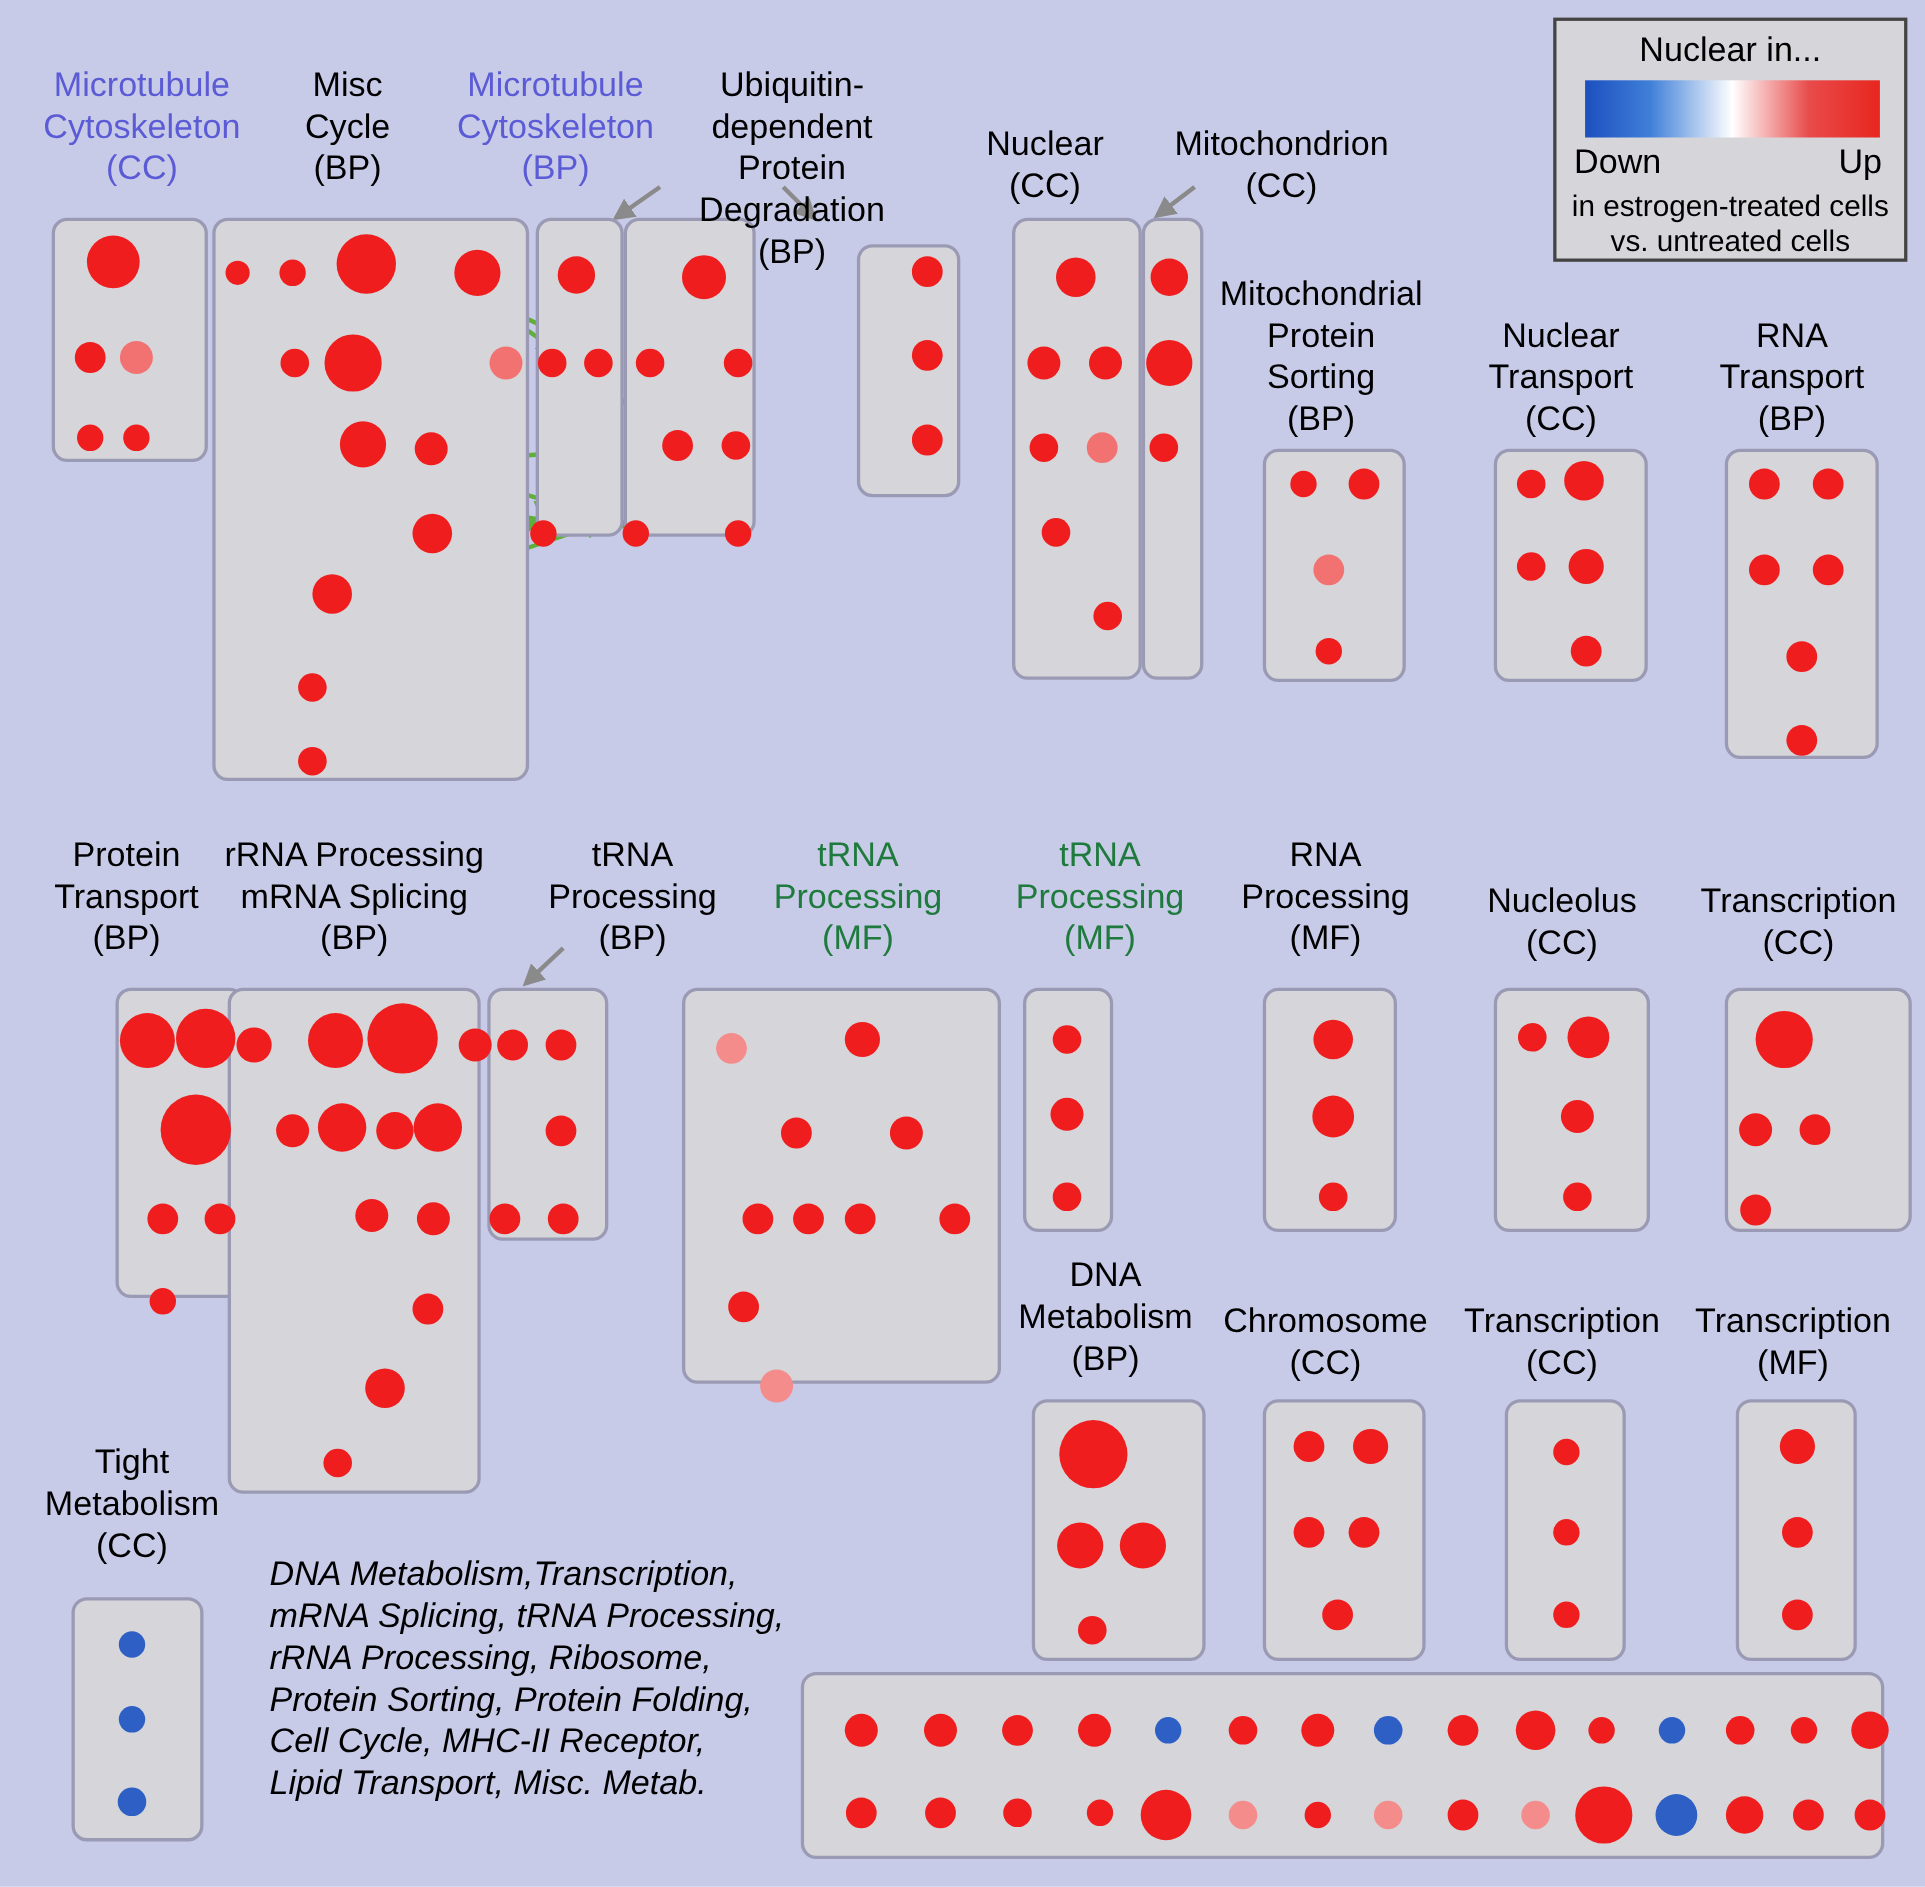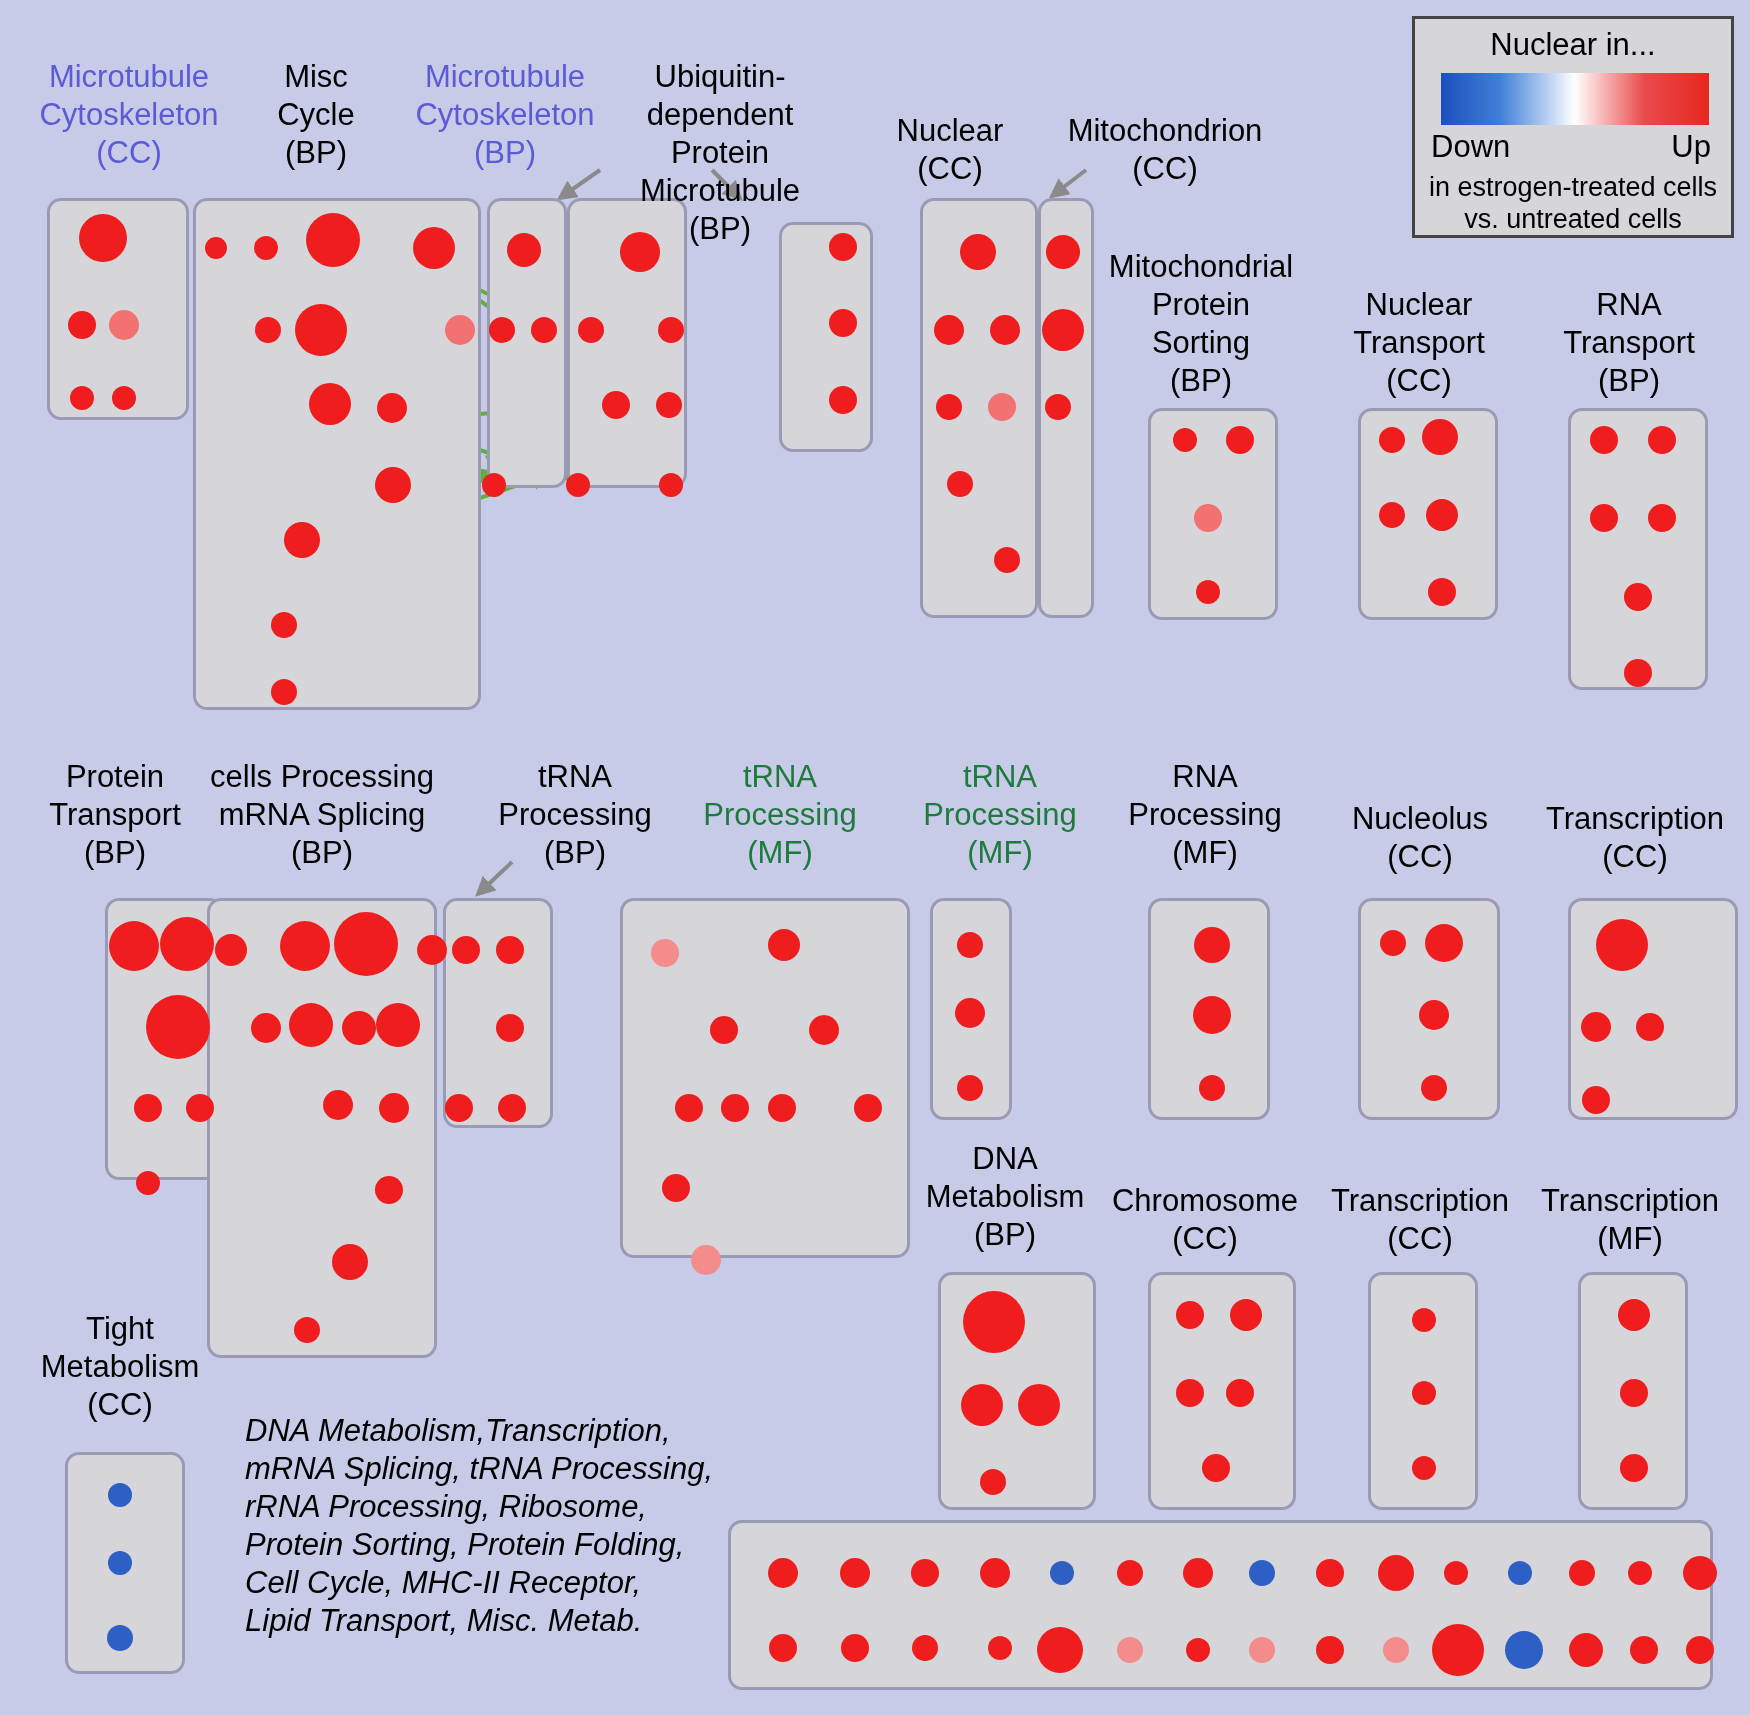--- a/index.html
+++ b/index.html
@@ -438,40 +438,40 @@
 (CC)</div>
       <div class="label" style="left: 252px; top: 58px; width: 128px;">Misc
 Cycle
 (BP)</div>
       <div class="label blue" style="left: 400px; top: 58px; width: 210px;">Microtubule
 Cytoskeleton
 (BP)</div>
       <div class="label" style="left: 625px; top: 58px; width: 190px;">Ubiquitin-
 dependent
 Protein
-Microtubule
+Degradation
 (BP)</div>
       <div class="label" style="left: 865px; top: 112px; width: 170px;">Nuclear
 (CC)</div>
       <div class="label" style="left: 1055px; top: 112px; width: 220px;">Mitochondrion
 (CC)</div>
       <div class="label" style="left: 1095px; top: 248px; width: 212px;">Mitochondrial
 Protein
 Sorting
 (BP)</div>
       <div class="label" style="left: 1330px; top: 286px; width: 178px; text-align: center;">Nuclear
 Transport
 (CC)</div>
       <div class="label" style="left: 1540px; top: 286px; width: 178px;">RNA
 Transport
 (BP)</div>
       <div class="label" style="left: 30px; top: 758px; width: 170px;">Protein
 Transport
 (BP)</div>
-      <div class="label" style="left: 182px; top: 758px; width: 280px;">cells Processing
+      <div class="label" style="left: 182px; top: 758px; width: 280px;">rRNA Processing
 mRNA Splicing
 (BP)</div>
       <div class="label" style="left: 480px; top: 758px; width: 190px;">tRNA
 Processing
 (BP)</div>
       <div class="label green" style="left: 690px; top: 758px; width: 180px;">tRNA
 Processing
 (MF)</div>
       <div class="label green" style="left: 910px; top: 758px; width: 180px;">tRNA
 Processing

